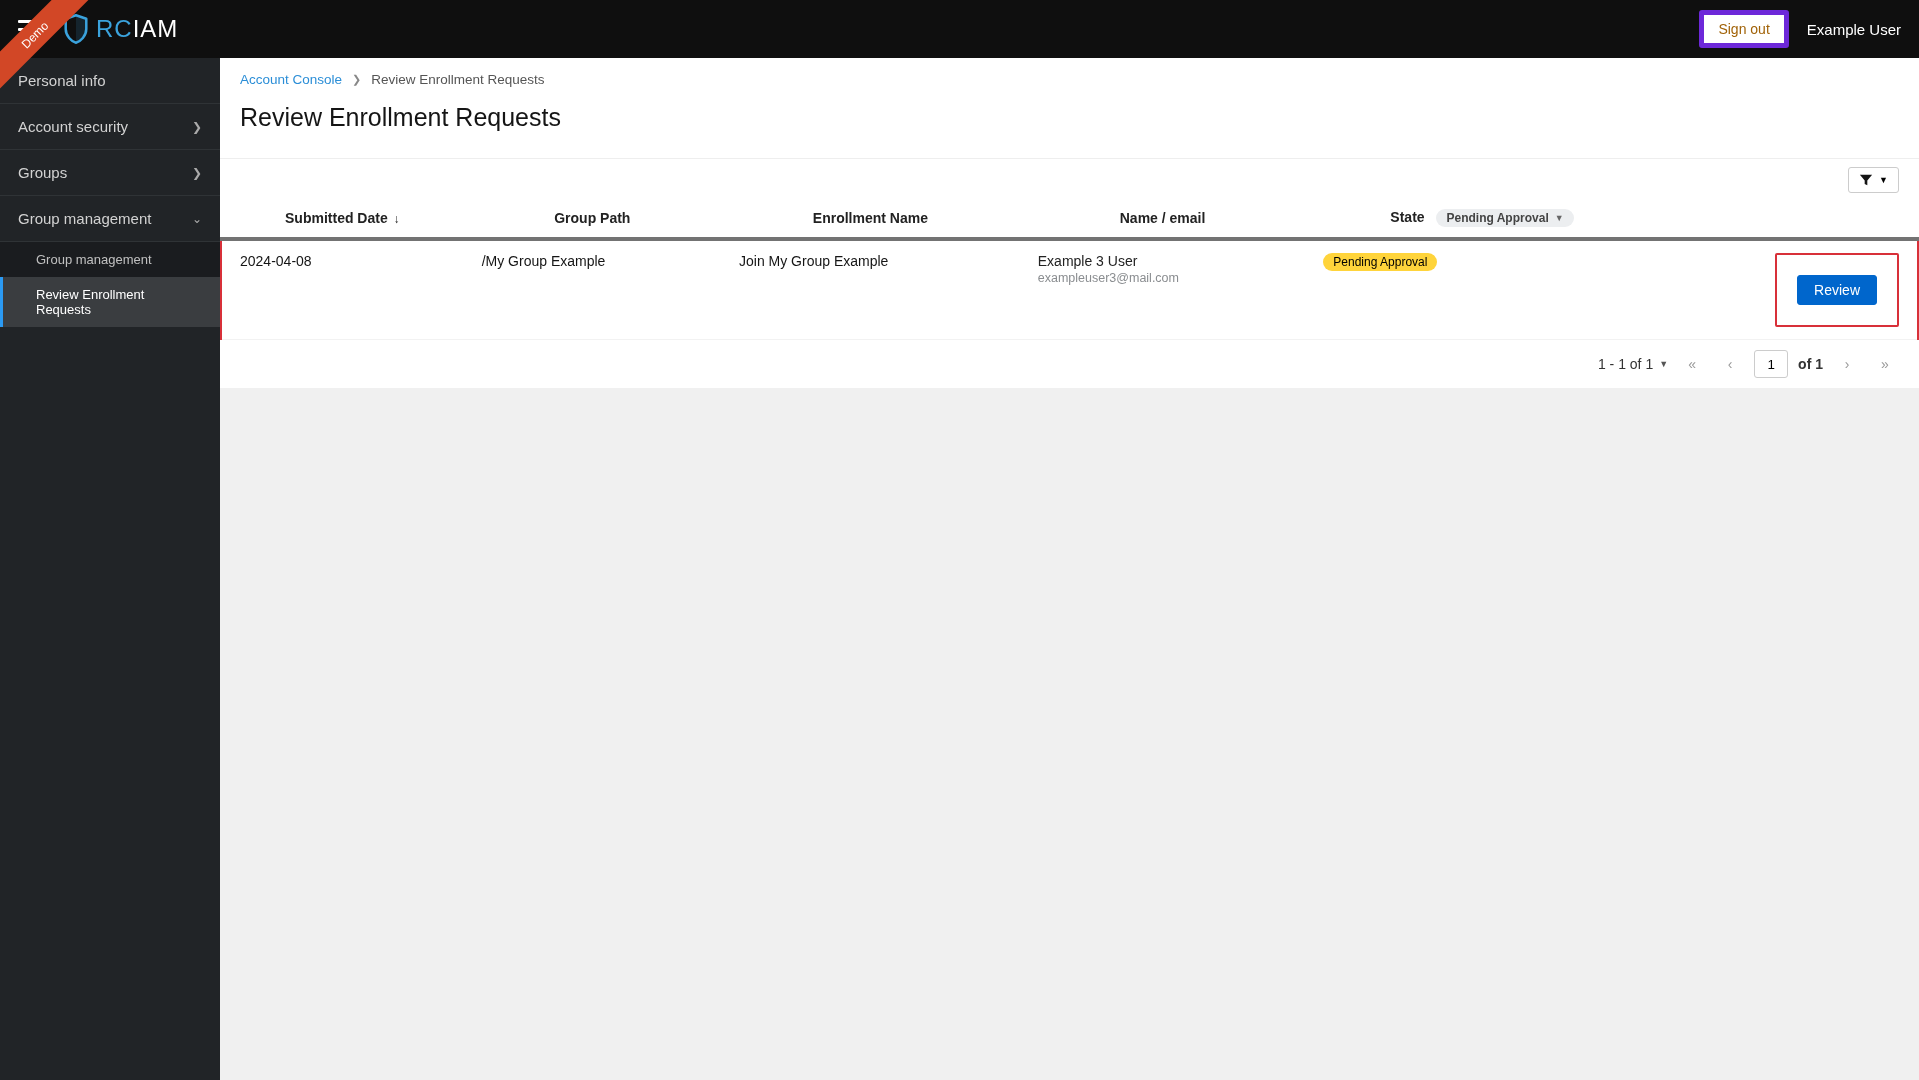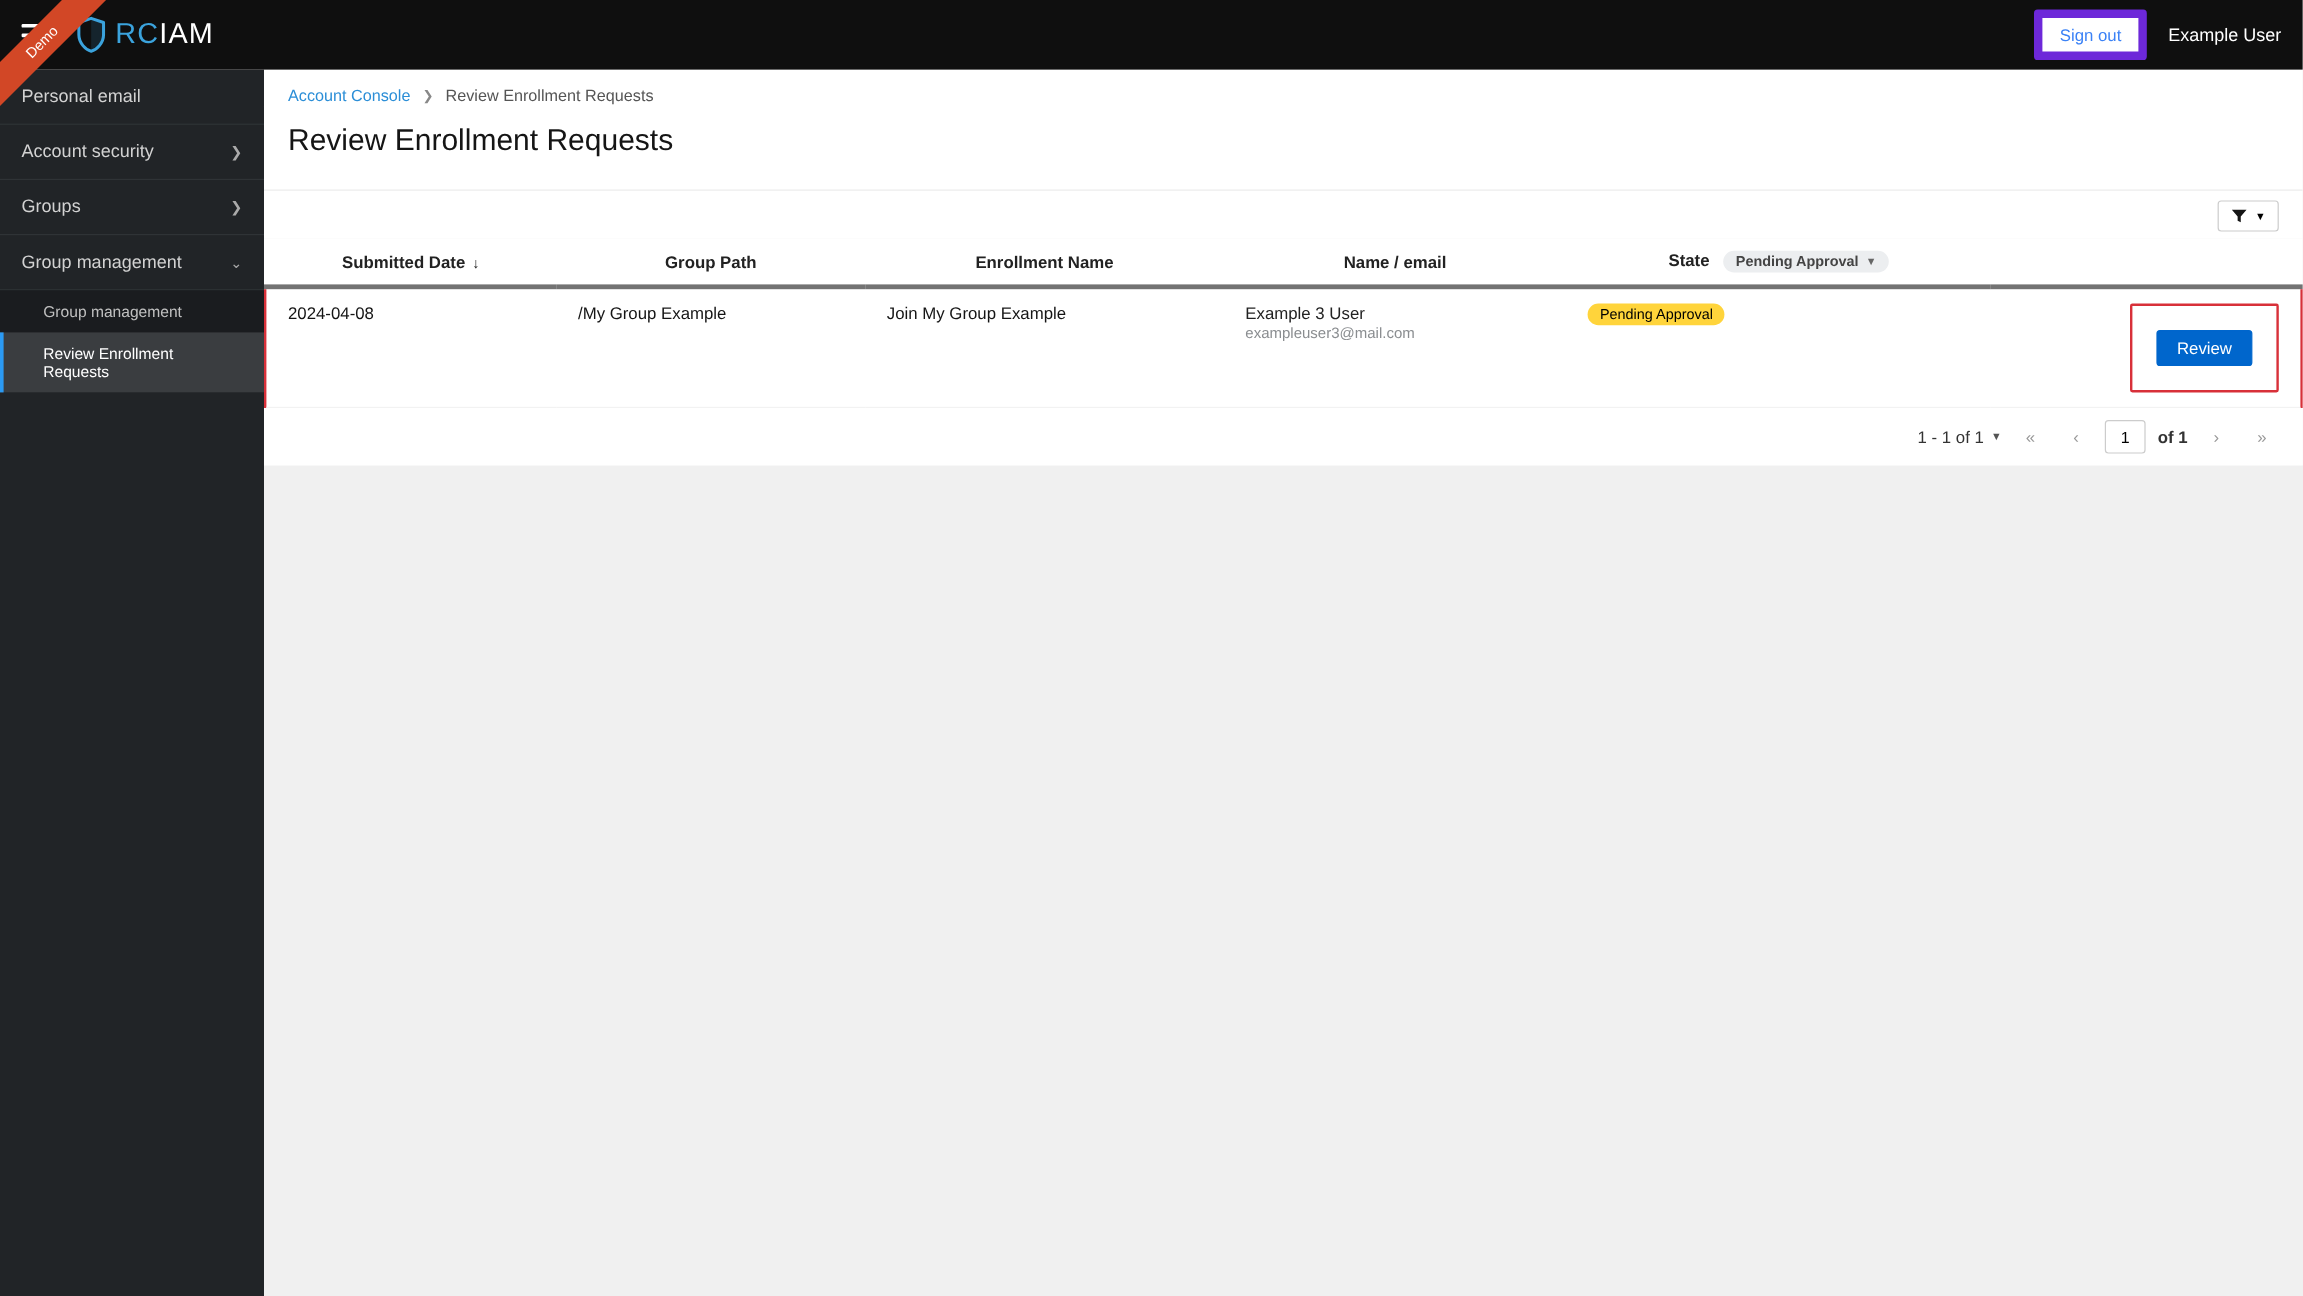--- a/index.html
+++ b/index.html
@@ -8,21 +8,21 @@
   .topbar { background:#0f0f0f; color:#fff; height:58px; display:flex; align-items:center; justify-content:space-between; padding:0 18px 0 0; position:relative; }
   .topbar-left { display:flex; align-items:center; gap:8px; padding-left:18px;}
   .hamburger-icon { width:22px; height:18px; display:flex; flex-direction:column; justify-content:space-between; cursor:pointer; }
   .hamburger-icon span { display:block; height:3px; background:#fff; border-radius:1px;}
   .logo { display:flex; align-items:center; gap:6px; margin-left:14px;}
   .logo-shield {width:28px;height:32px;}
   .logo-text { font-size:24px; letter-spacing:1px; font-weight:400;}
   .logo-text .rc { color:#3ba3dd; font-weight:500;}
   .logo-text .iam { color:#fff; font-weight:300;}
   .topbar-right { display:flex; align-items:center; gap:18px; }
-  .signout-btn { background:#fff; color:#3b82f6; border:7px solid #6d28d9; padding:6px 14px; border-radius:3px; cursor:pointer; font-size:14px;}
+  .signout-btn { background:#fff; color:#a16207; border:5px solid #6d28d9; padding:6px 14px; border-radius:3px; cursor:pointer; font-size:14px;}
   .user-label { color:#fff; font-size:15px; }
   .demo-ribbon { position:absolute; top:0; left:0; width:90px; height:90px; overflow:hidden; pointer-events:none;}
   .demo-ribbon span { position:absolute; display:block; width:140px; padding:6px 0; background:#d24726; color:#fff; text-align:center; font-size:12px; transform:rotate(-45deg); left:-35px; top:22px;}
   .body-row { display:flex; flex:1; min-height:0;}
   .sidebar { width:220px; background:#212427; color:#d2d2d2; display:flex; flex-direction:column;}
   .nav-item { padding:14px 18px; font-size:15px; cursor:pointer; display:flex; align-items:center; justify-content:space-between; border-bottom:1px solid #2f3336;}
   .nav-sub { background:#1a1c1f;}
   .nav-sub .nav-subitem { padding:10px 18px 10px 36px; font-size:13px; cursor:pointer; color:#c0c0c0;}
   .nav-sub .nav-subitem.active { background:#33373b; color:#fff; border-left:3px solid:#2b9af3;}
   .nav-sub .nav-subitem.active { border-left:3px solid #2b9af3; padding-left:33px; background:#3a3d40;}
@@ -87,21 +87,21 @@
     </div>
     <div class="topbar-right">
       <button class="signout-btn">Sign out</button>
       <span class="user-label">Example User</span>
     </div>
   </div>
 
   <div class="body-row">
     <nav class="sidebar">
       <div class="nav-item">
-        <span>Personal email</span>
+        <span>Personal info</span>
       </div>
       <div class="nav-item">
         <span>Account security</span>
         <span class="chev">❯</span>
       </div>
       <div class="nav-item">
         <span>Groups</span>
         <span class="chev">❯</span>
       </div>
       <div class="nav-item">

